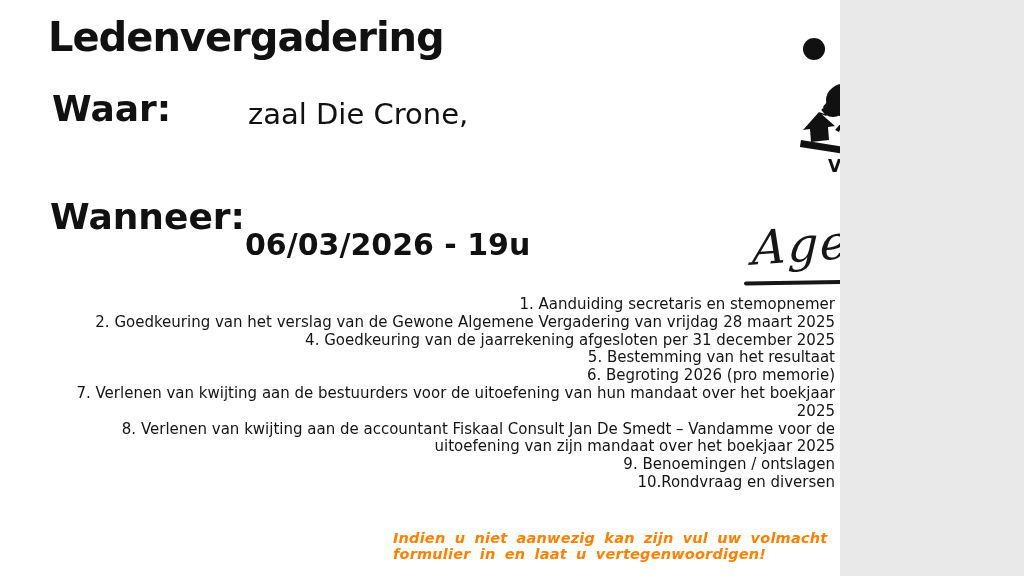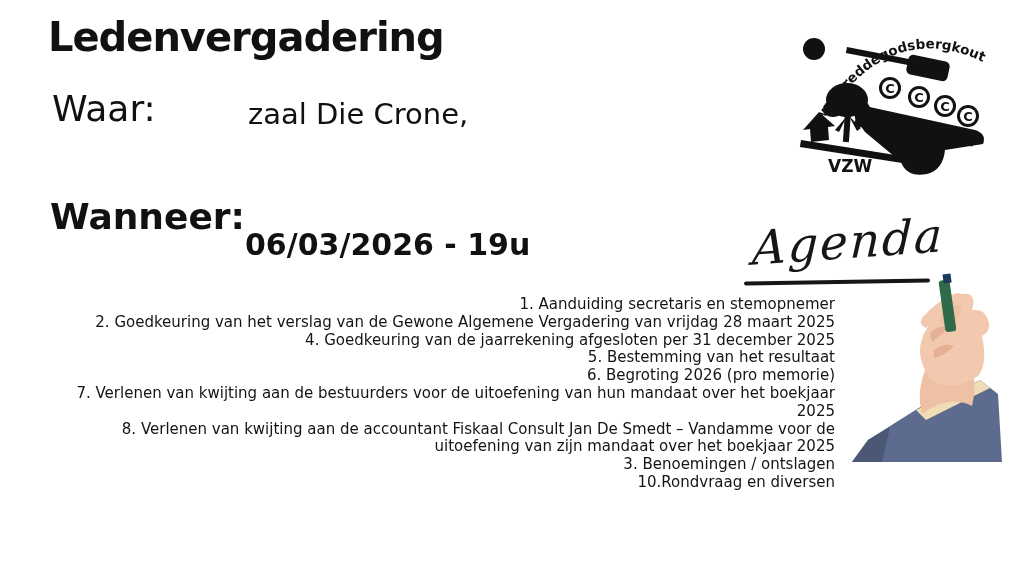--- a/index.html
+++ b/index.html
@@ -1,23 +1,23 @@
 <!DOCTYPE html>
 <html><head>
 <meta charset="utf-8">
 <style>
   html,body{margin:0;padding:0;}
   body{font-family:"DejaVu Sans","Liberation Sans",sans-serif;background:#e9e9e9;}
-  #slide{position:relative;width:1024px;height:576px;background:#ffffff;overflow:hidden;
+  #slide{position:relative;width:840px;height:576px;background:#ffffff;overflow:hidden;
          color:#111;}
   .abs{position:absolute;}
 
   
   #main-title{left:48px;top:14px;font-size:40px;font-weight:600;letter-spacing:-1px;}
-  #where-label{left:52px;top:88px;font-size:36px;font-weight:400;}
+  #where-label{left:52px;top:88px;font-size:36px;font-weight:700;}
   #where-value{left:248px;top:94px;font-size:29px;font-weight:400;line-height:41px;}
   #when-label{left:50px;top:196px;font-size:36px;font-weight:600;text-align:right;}
   #when-value{left:245px;top:202px;font-size:30px;font-weight:600;margin-top:25px;}
 
   
   #agenda-list{left:55px;top:296px;width:780px;font-size:15px;line-height:17.8px;
                font-weight:500;color:#141414;}
   #agenda-list .agenda-item{padding-left:26px;text-indent:-26px;margin:0;text-align:right;}
 
   
@@ -51,21 +51,21 @@
   <div id="when-value" class="abs">06/03/2026 - 19u</div>
 
   <div id="agenda-list" class="abs">
     <p class="agenda-item">1. Aanduiding secretaris en stemopnemer</p>
     <p class="agenda-item">2. Goedkeuring van het verslag van de Gewone Algemene Vergadering van vrijdag 28 maart 2025</p>
     <p class="agenda-item">4. Goedkeuring van de jaarrekening afgesloten per 31 december 2025</p>
     <p class="agenda-item">5. Bestemming van het resultaat</p>
     <p class="agenda-item">6. Begroting 2026 (pro memorie)</p>
     <p class="agenda-item">7. Verlenen van kwijting aan de bestuurders voor de uitoefening van hun mandaat over het boekjaar 2025</p>
     <p class="agenda-item">8. Verlenen van kwijting aan de accountant Fiskaal Consult Jan De Smedt – Vandamme voor de uitoefening van zijn mandaat over het boekjaar 2025</p>
-    <p class="agenda-item">3. Benoemingen / ontslagen</p>
+    <p class="agenda-item">9. Benoemingen / ontslagen</p>
     <p class="agenda-item">10.Rondvraag en diversen</p>
   </div>
 
   <div id="agenda-heading" class="abs">Agenda</div>
   <div id="agenda-underline" class="abs"></div>
 
   <svg id="logo-box" class="abs" viewBox="0 0 205 178" xmlns="http://www.w3.org/2000/svg">
 
     <circle cx="19" cy="37" r="11" fill="#111"></circle>
 
@@ -131,14 +131,15 @@
 
     <path fill="#e5b094" d="M100 62 Q108 52 118 56 Q110 64 102 70 Z M104 78 Q114 70 124 74 Q114 84 104 86 Z"></path>
 
     <path fill="#f2c9ae" d="M92 46 Q108 28 124 22 Q132 19 134 26 Q134 32 122 38 Q106 48 96 56 Q88 52 92 46 Z"></path>
     <path fill="#eec0a4" d="M112 40 Q122 30 130 34 Q134 40 126 48 Q118 54 110 50 Z"></path>
 
     <rect x="112" y="8" width="11" height="52" rx="3" transform="rotate(-8 117 34)" fill="#2f6b48"></rect>
     <rect x="113" y="2" width="8" height="9" transform="rotate(-8 117 6)" fill="#1d3a5f"></rect>
   </svg>
 
+  <div id="footer-notice" class="abs" style="color: rgb(255, 128, 0);">Indien u niet aanwezig kan zijn vul uw volmacht formulier in en laat u vertegenwoordigen!</div>
 
 </div>
 
 </body></html>

